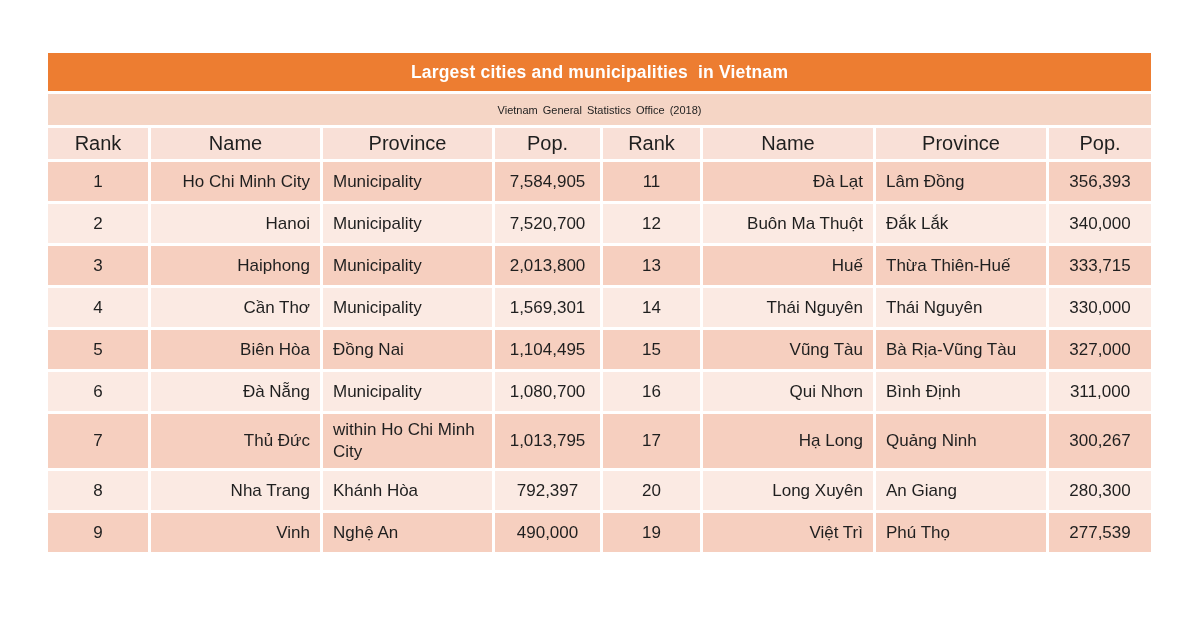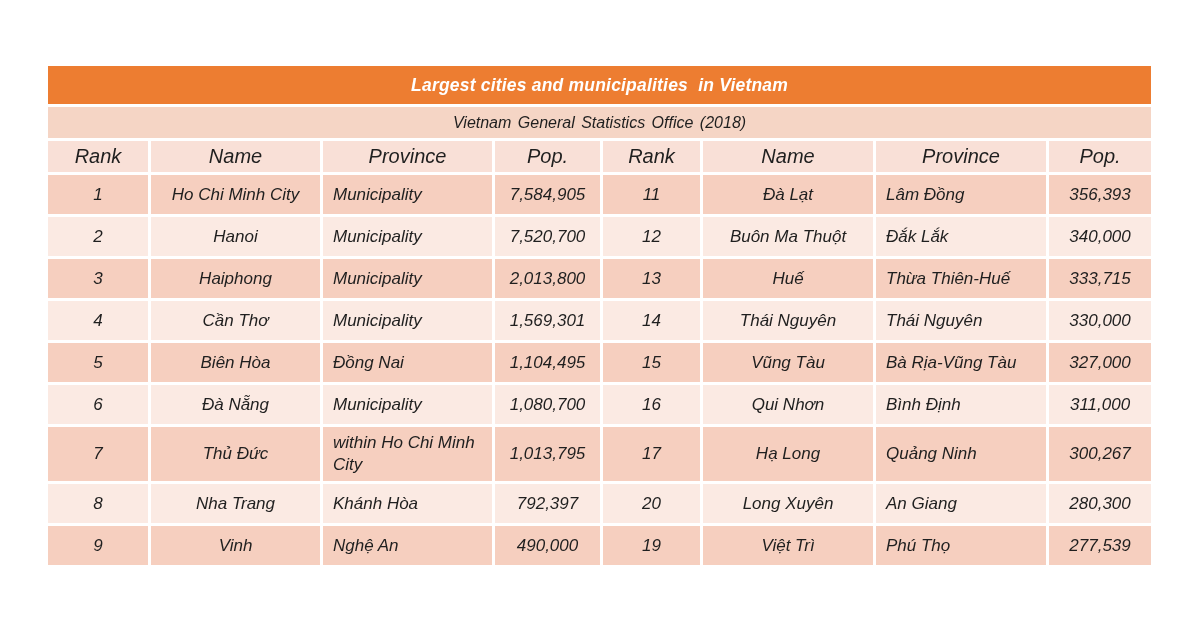--- a/index.html
+++ b/index.html
@@ -15,23 +15,22 @@
   .canvas {
     position: relative;
     width: 1200px;
     height: 630px;
     background: var(--page-bg, #ffffff);
     overflow: hidden;
   }
   .table-wrap {
     position: absolute;
     left: 45px;
-    top: 63px;
+    top: 50px;
     width: 1108px;
-    font-style: italic;
   }
   table.city-table {
     width: 100%;
     border-collapse: separate;
     border-spacing: 3px;
     table-layout: fixed;
     color: var(--body-text, #1f1f1f);
     font-size: 17px;
   }
   .title-row th {
@@ -40,21 +39,21 @@
     font-weight: bold;
     font-size: 17.5px;
     height: 36px;
     text-align: center;
     white-space: pre;
     letter-spacing: 0.2px;
   }
   .subtitle-row th {
     background: var(--subtitle-bg, #F5D5C5);
     font-weight: normal;
-    font-size: 16px;
+    font-size: 11px;
     height: 29px;
     text-align: center;
     word-spacing: 2px;
   }
   .header-row th {
     background: var(--header-bg, #F9E0D7);
     font-weight: normal;
     font-size: 20px;
     height: 29px;
     text-align: center;
@@ -65,21 +64,21 @@
     line-height: 22px;
     vertical-align: middle;
   }
   tbody tr:nth-child(odd) td {
     background: var(--band-dark, #F6CFBF);
   }
   tbody tr:nth-child(even) td {
     background: var(--band-light, #FBEAE3);
   }
   td.rank-cell { text-align: center; }
-  td.name-cell { text-align: center; }
+  td.name-cell { text-align: right; }
   td.province-cell { text-align: left; }
   td.pop-cell { text-align: center; }
 </style>
 </head>
 <body>
 
 <div class="canvas">
   <div class="table-wrap">
     <table class="city-table">
       <colgroup>

